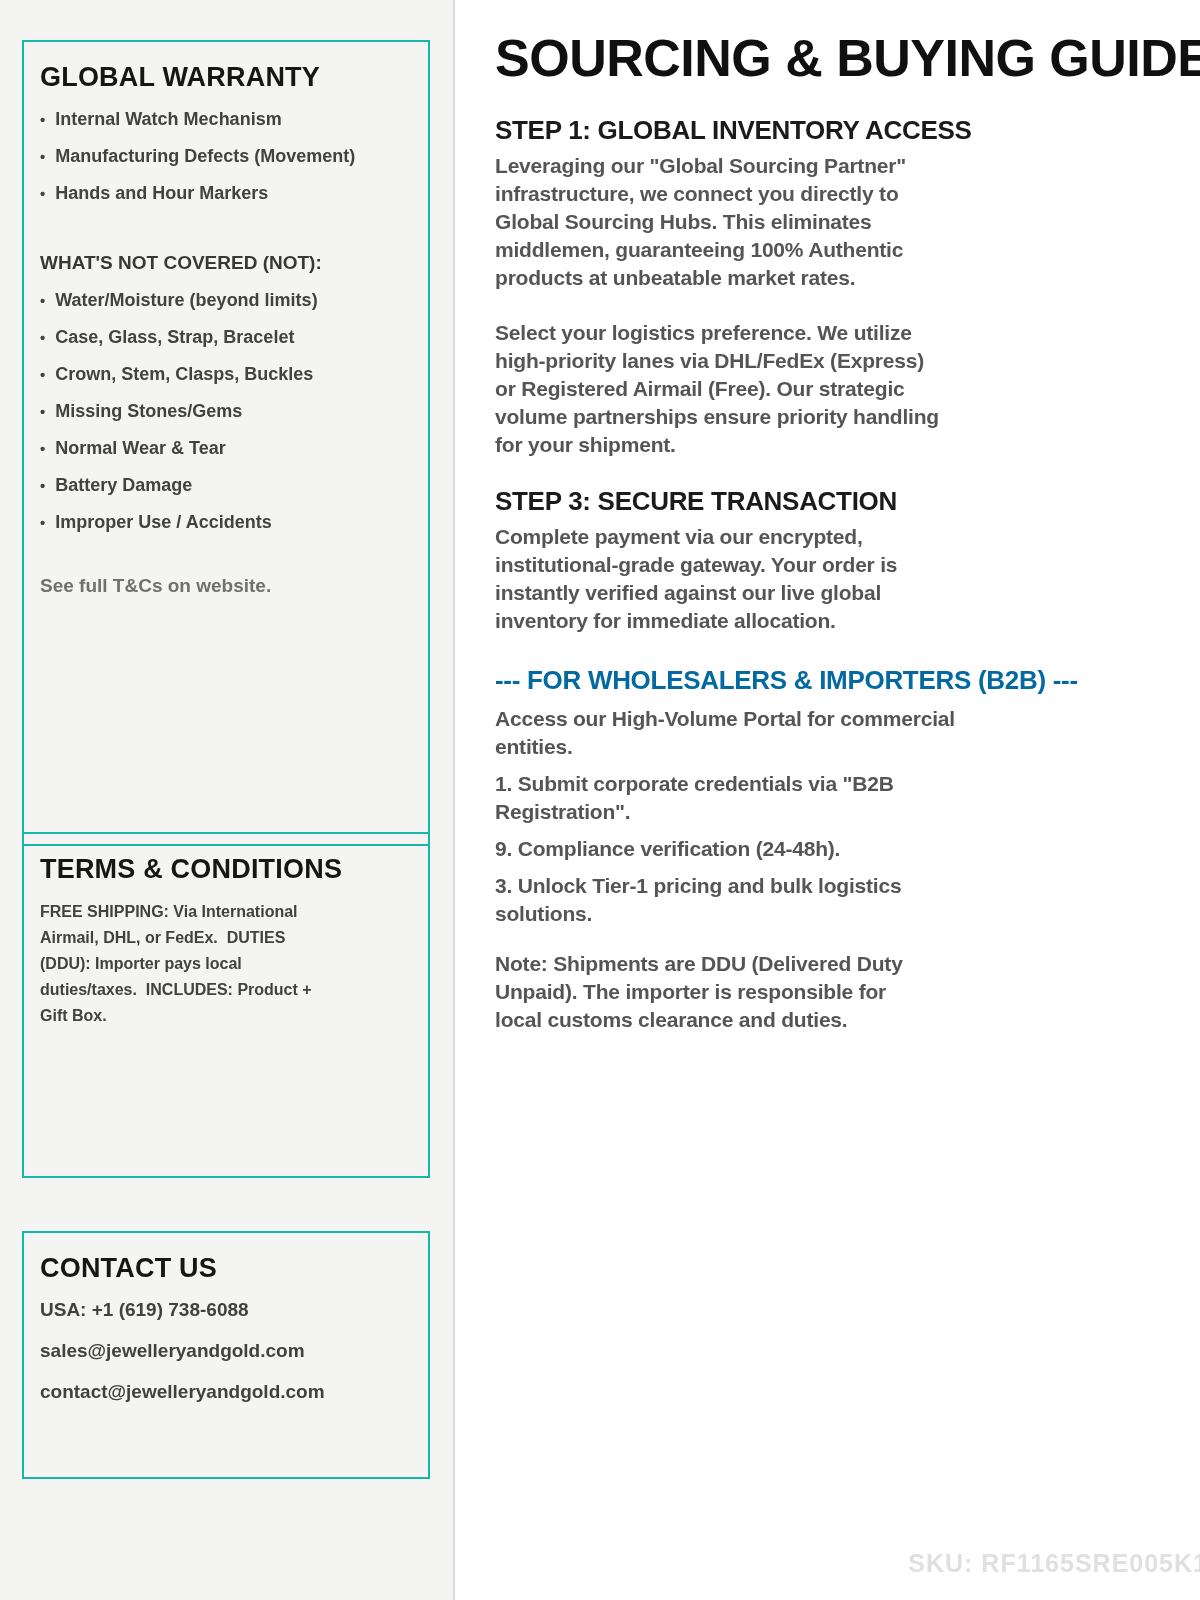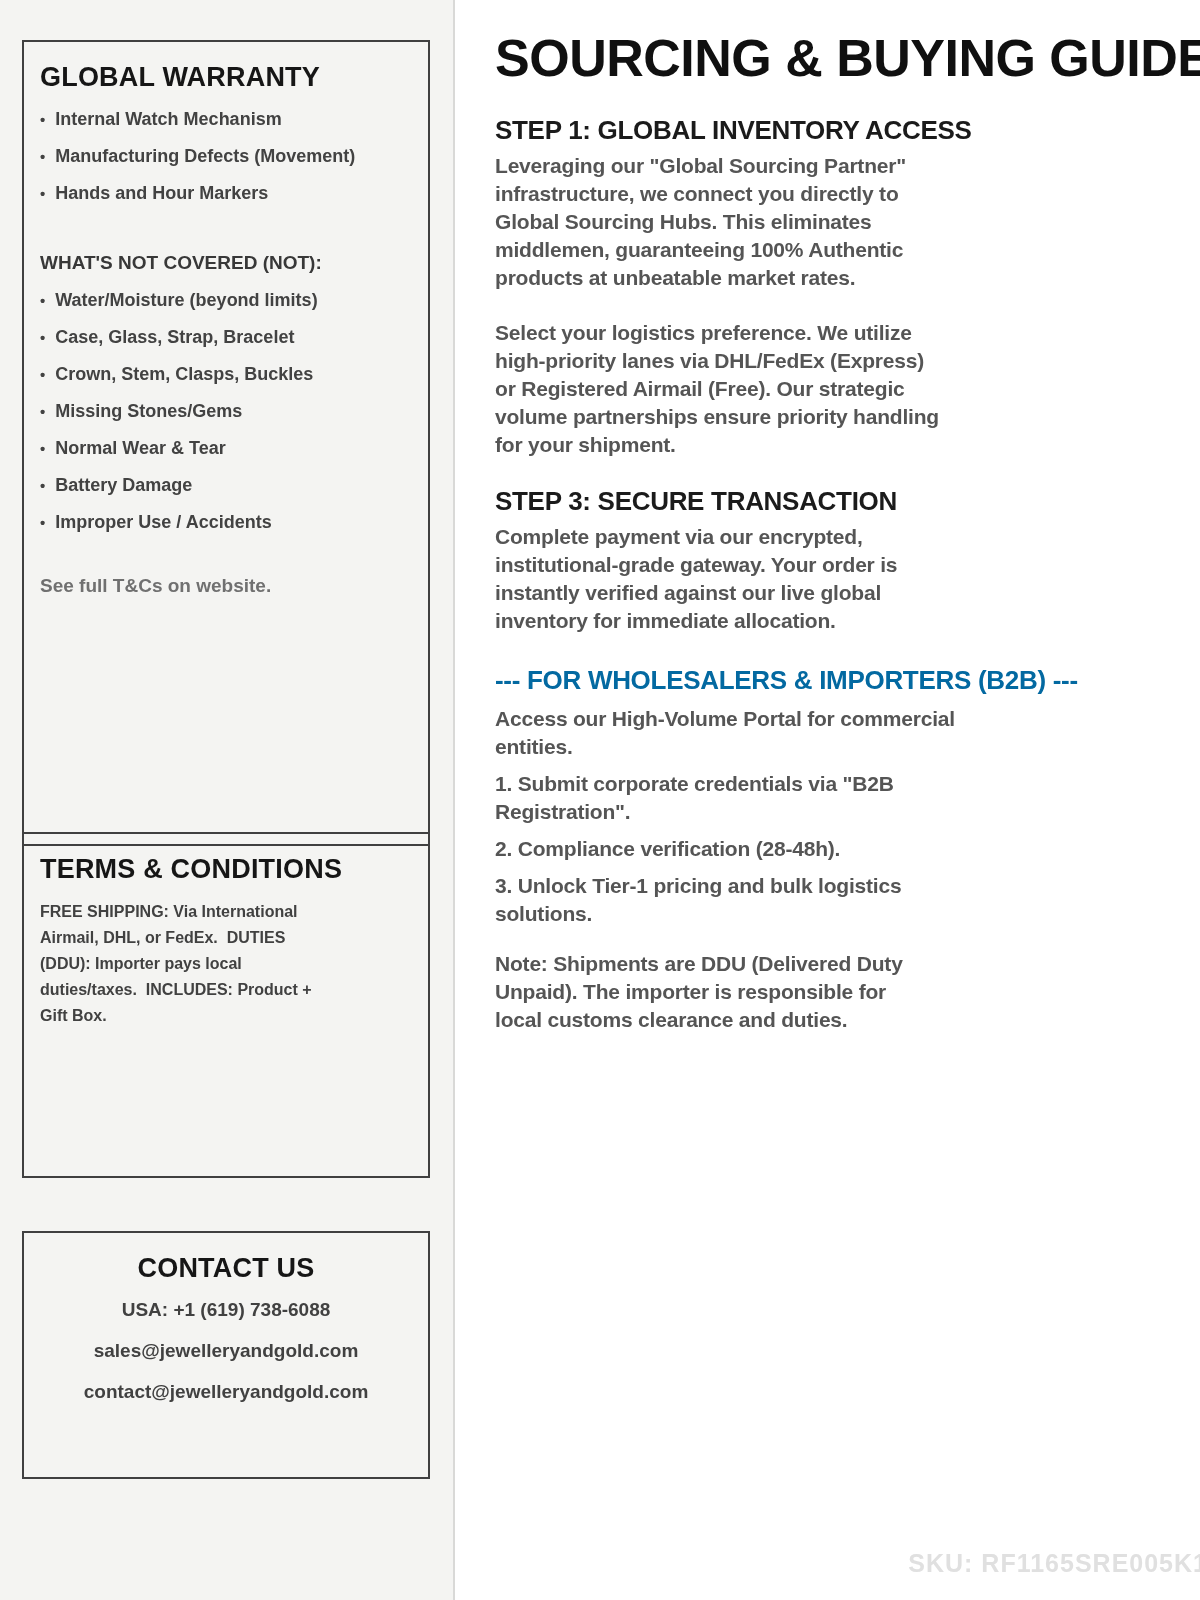--- a/index.html
+++ b/index.html
@@ -9,25 +9,25 @@
     font-family:"Liberation Sans", sans-serif;
   }
 
   
   .sidebar {
     position:absolute; left:0; top:0; width:455px; height:1600px;
     background:#f4f4f2; border-right:2px solid #d9d9d7;
   }
   .panel {
     position:absolute; left:22px; width:408px;
-    border:2px solid #404040; padding:20px 16px 0 16px;
+    border:2px solid #14b8a6; padding:20px 16px 0 16px;
   }
   .panel-warranty { top:40px;  height:806px; }
   .panel-terms    { top:832px; height:346px; }
-  .panel-contact  { top:1231px; height:248px;text-align:center; }
+  .panel-contact  { top:1231px; height:248px; }
 
   .panel-title {
     font-size:27px; font-weight:800; color:#161616; letter-spacing:0.2px;
   }
   .sub-heading {
     font-size:19px; font-weight:700; color:#383838; margin-top:15px;
   }
   .sub-heading.gap { margin-top:48px; }
   ul.cov-list { list-style:none; margin-top:4px; }
   ul.cov-list li {
@@ -187,21 +187,21 @@
 instantly verified against our live global
 inventory for immediate allocation.</div>
   </div>
 
 
   <div class="b2b-heading">--- FOR WHOLESALERS &amp; IMPORTERS (B2B) ---</div>
   <div class="b2b-para">Access our High-Volume Portal for commercial
 entities.</div>
   <div class="b2b-para">1. Submit corporate credentials via "B2B
 Registration".</div>
-  <div class="b2b-para">2. Compliance verification (28-48h).</div>
+  <div class="b2b-para">9. Compliance verification (24-48h).</div>
   <div class="b2b-para">3. Unlock Tier-1 pricing and bulk logistics
 solutions.</div>
 
   <div class="note-para">Note: Shipments are DDU (Delivered Duty
 Unpaid). The importer is responsible for
 local customs clearance and duties.</div>
 
   <div class="sku">SKU: RF1165SRE005K1</div>
 
 </div>

